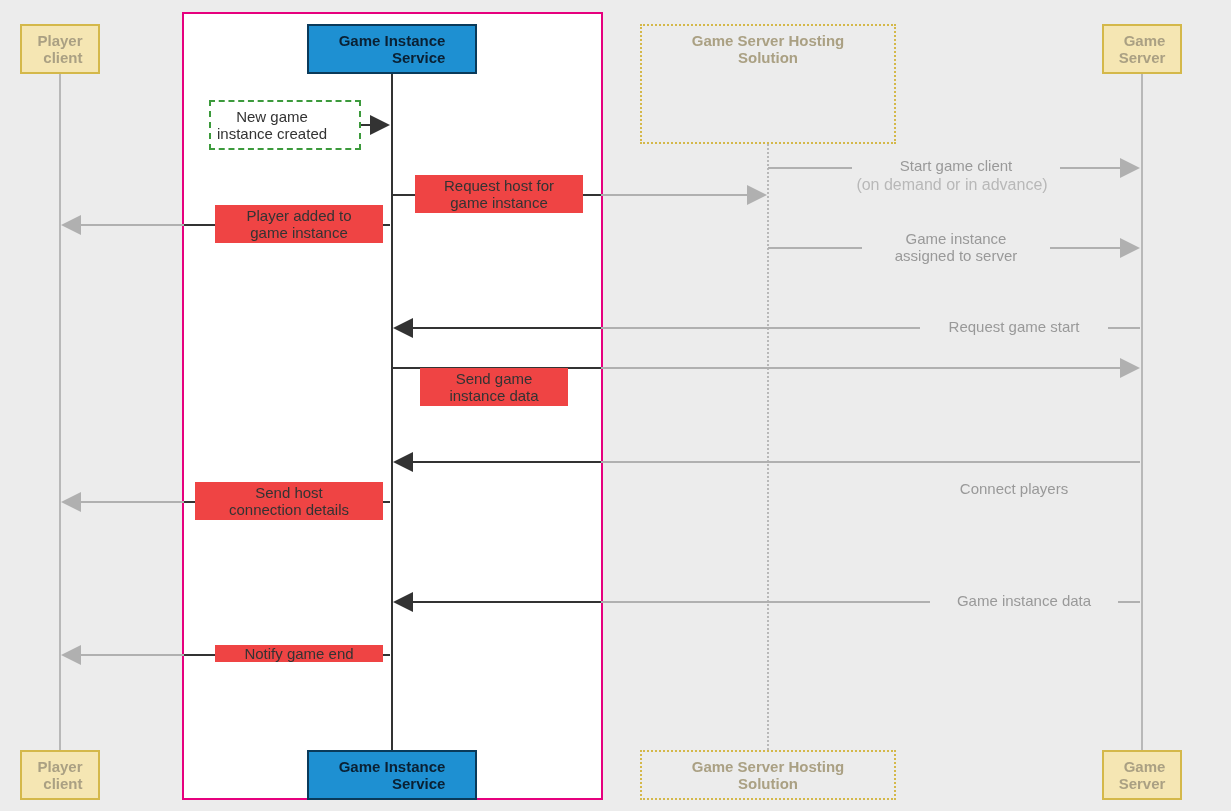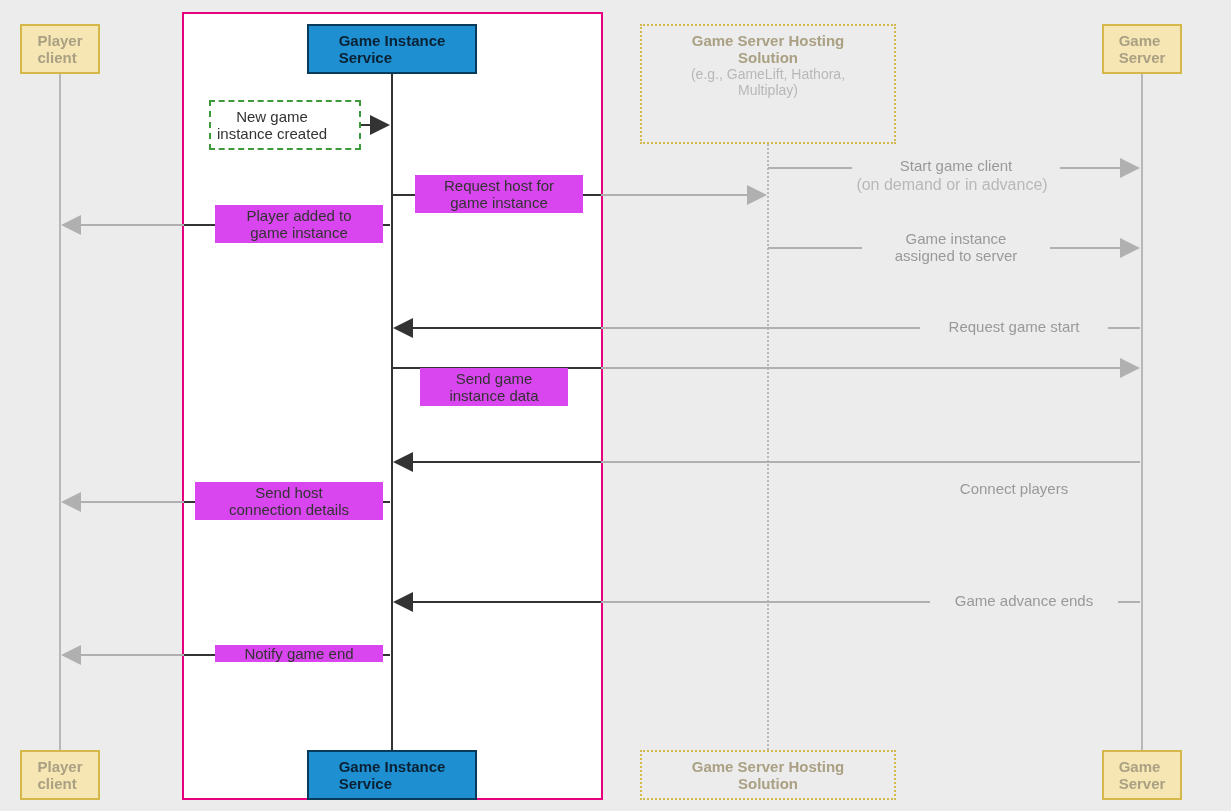--- a/index.html
+++ b/index.html
@@ -20,21 +20,21 @@
     box-sizing: border-box;
   }
   .actor {
     position: absolute;
     border: 2px solid;
     font-weight: 700;
     font-size: 15px;
     display: flex;
     align-items: center;
     justify-content: center;
-    text-align: left;
+    text-align: right;
     box-sizing: border-box;
     padding: 4px;
   }
   .actor.blue {
     background: #1e90d2;
     border-color: #0a3a5a;
     color: #0a2033;
   }
   .actor.yellow {
     background: #f5e6b3;
@@ -64,21 +64,21 @@
   }
   .lifeline.dark { border-color: #333; }
   .lifeline.grey { border-color: #b8b8b8; }
   .lifeline.dotted { border-left-style: dotted; border-color: #b8b8b8; }
   .msg {
     position: absolute;
     font-size: 15px;
     text-align: center;
     background: inherit;
   }
-  .msg.dark { color: #333; background:#d946ef; }
+  .msg.dark { color: #333; background:#ef4444; }
   .msg.grey { color: #999; background:#ececec; }
   .note {
     position: absolute;
     border: 2px dashed #3c9a3c;
     background: #fff;
     font-size: 15px;
     color: #333;
     text-align: center;
     box-sizing: border-box;
     padding: 6px;
@@ -107,21 +107,20 @@
 <div class="actor yellow" style="left:20px; top:24px; width:80px; height:50px;">
   <span>Player<br>client</span>
 </div>
 
 <div class="actor blue" style="left:307px; top:24px; width:170px; height:50px;">
   <span>Game Instance<br>Service</span>
 </div>
 
 <div class="hosting-top" style="left:640px; top:24px; width:256px; height:120px;">
   <div class="title">Game Server Hosting<br>Solution</div>
-  <div class="sub">(e.g., GameLift, Hathora,<br>Multiplay)</div>
 </div>
 
 <div class="actor yellow" style="left:1102px; top:24px; width:80px; height:50px;">
   <span>Game<br>Server</span>
 </div>
 
 <div class="actor yellow" style="left:20px; top:750px; width:80px; height:50px;">
   <span>Player<br>client</span>
 </div>
 
@@ -216,18 +215,18 @@
 
 <div class="msg grey" style="left:930px; top:480px; width:160px; padding:0 4px;">
   <span>Connect players</span>
 </div>
 
 <div class="msg dark" style="left:195px; top:482px; width:180px; padding:2px 4px;">
   <span>Send host<br>connection details</span>
 </div>
 
 <div class="msg grey" style="left:930px; top:592px; width:180px; padding:0 4px;">
-  <span>Game advance ends</span>
+  <span>Game instance data</span>
 </div>
 
 <div class="msg dark" style="left:215px; top:645px; width:160px; padding:0 4px;">
   <span>Notify game end</span>
 </div>
 
 </body></html>

